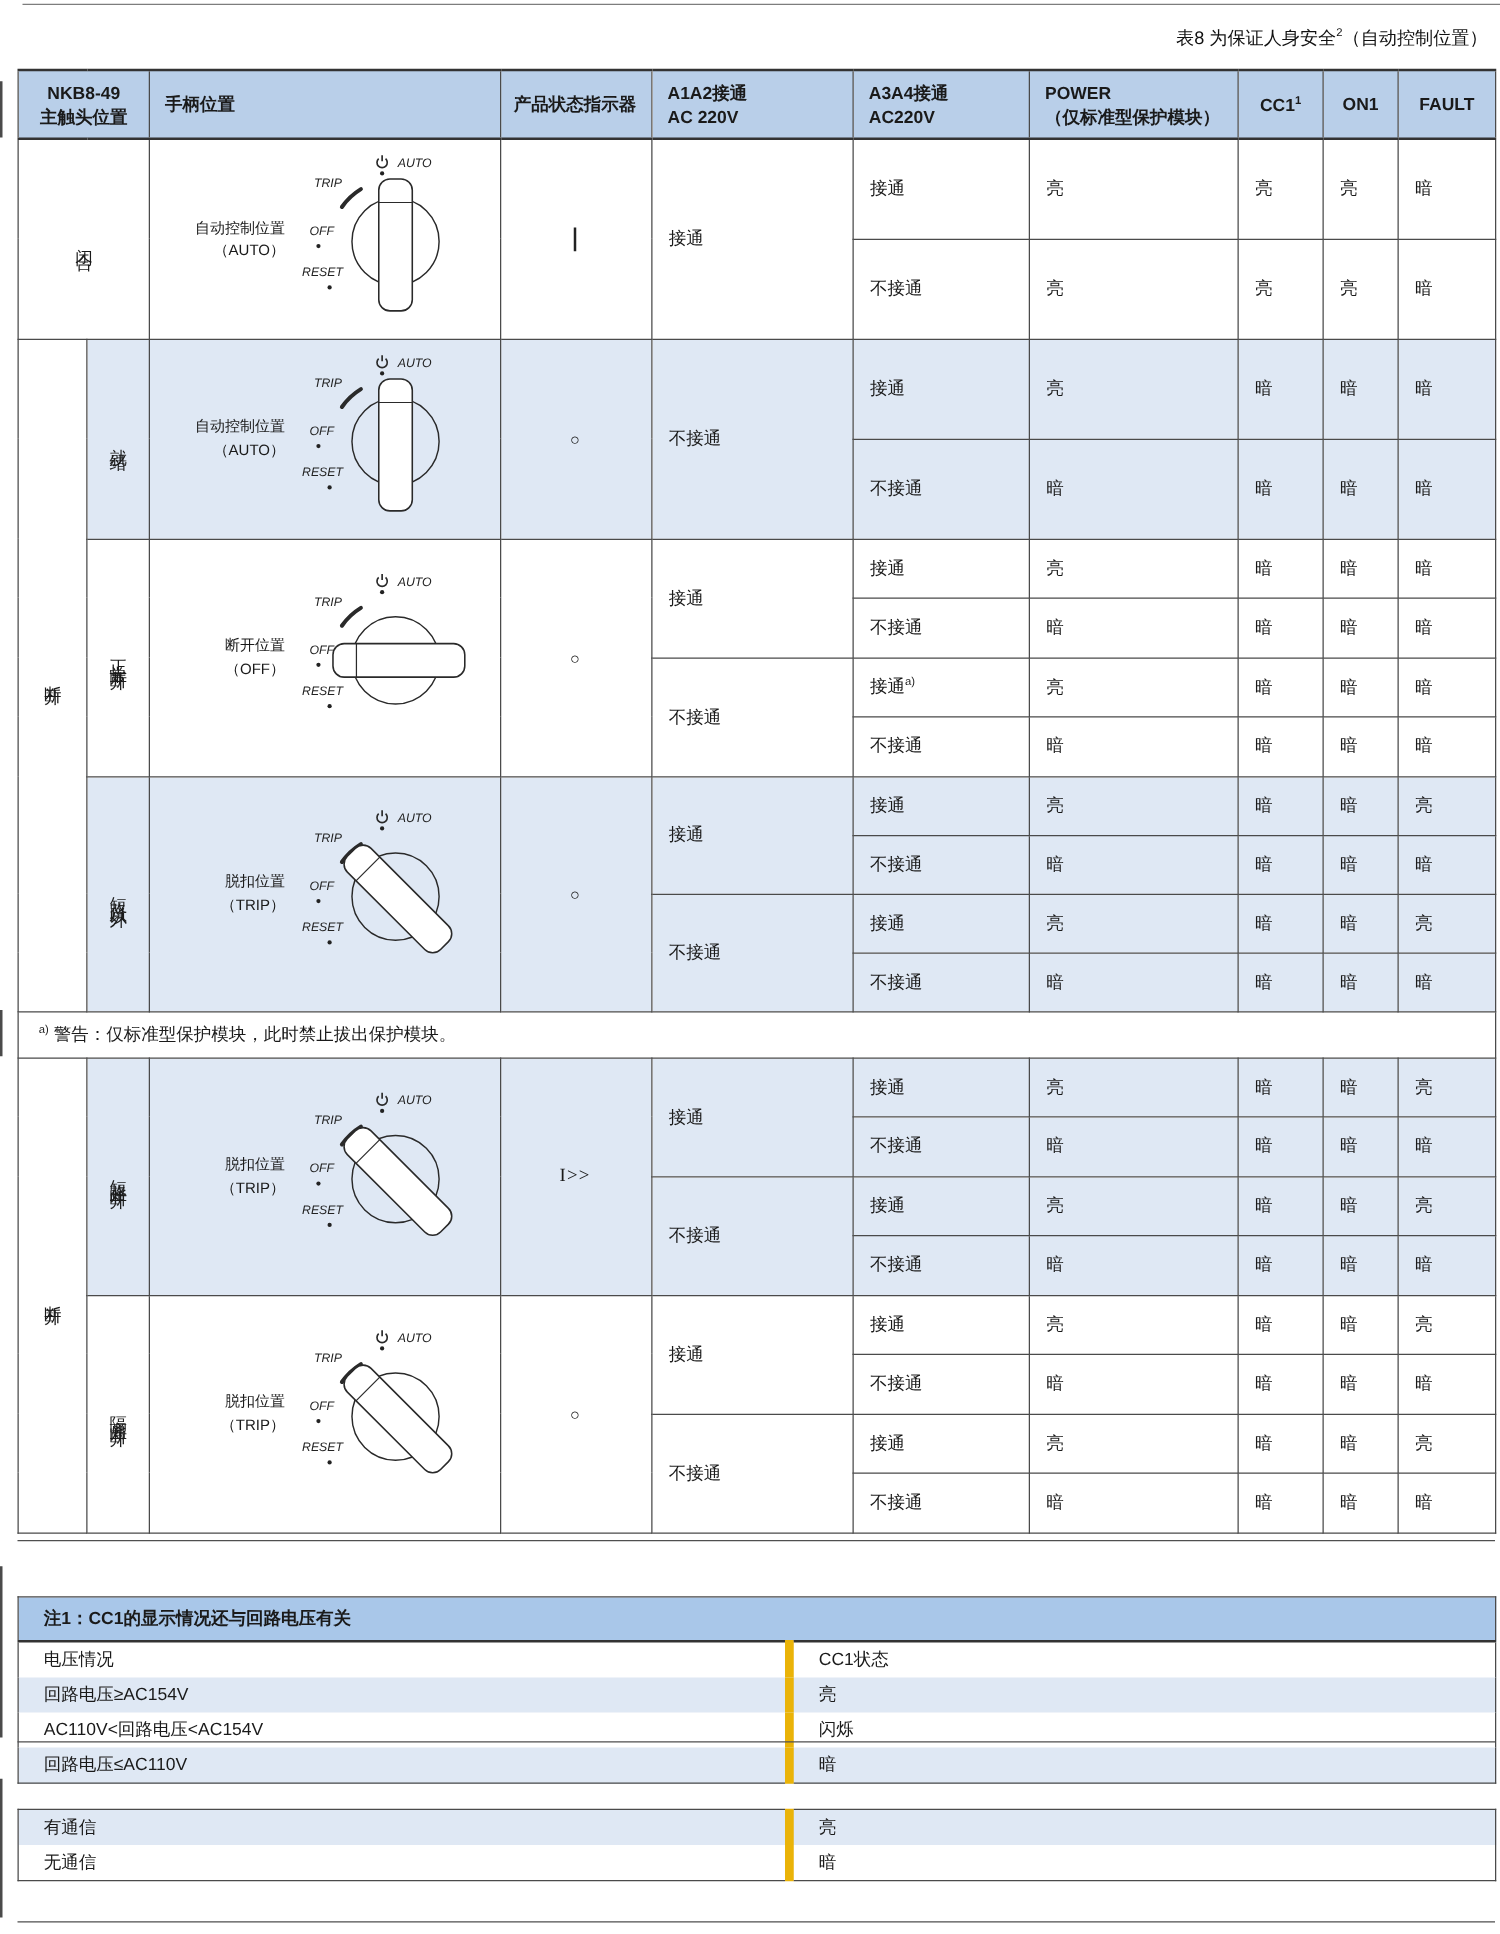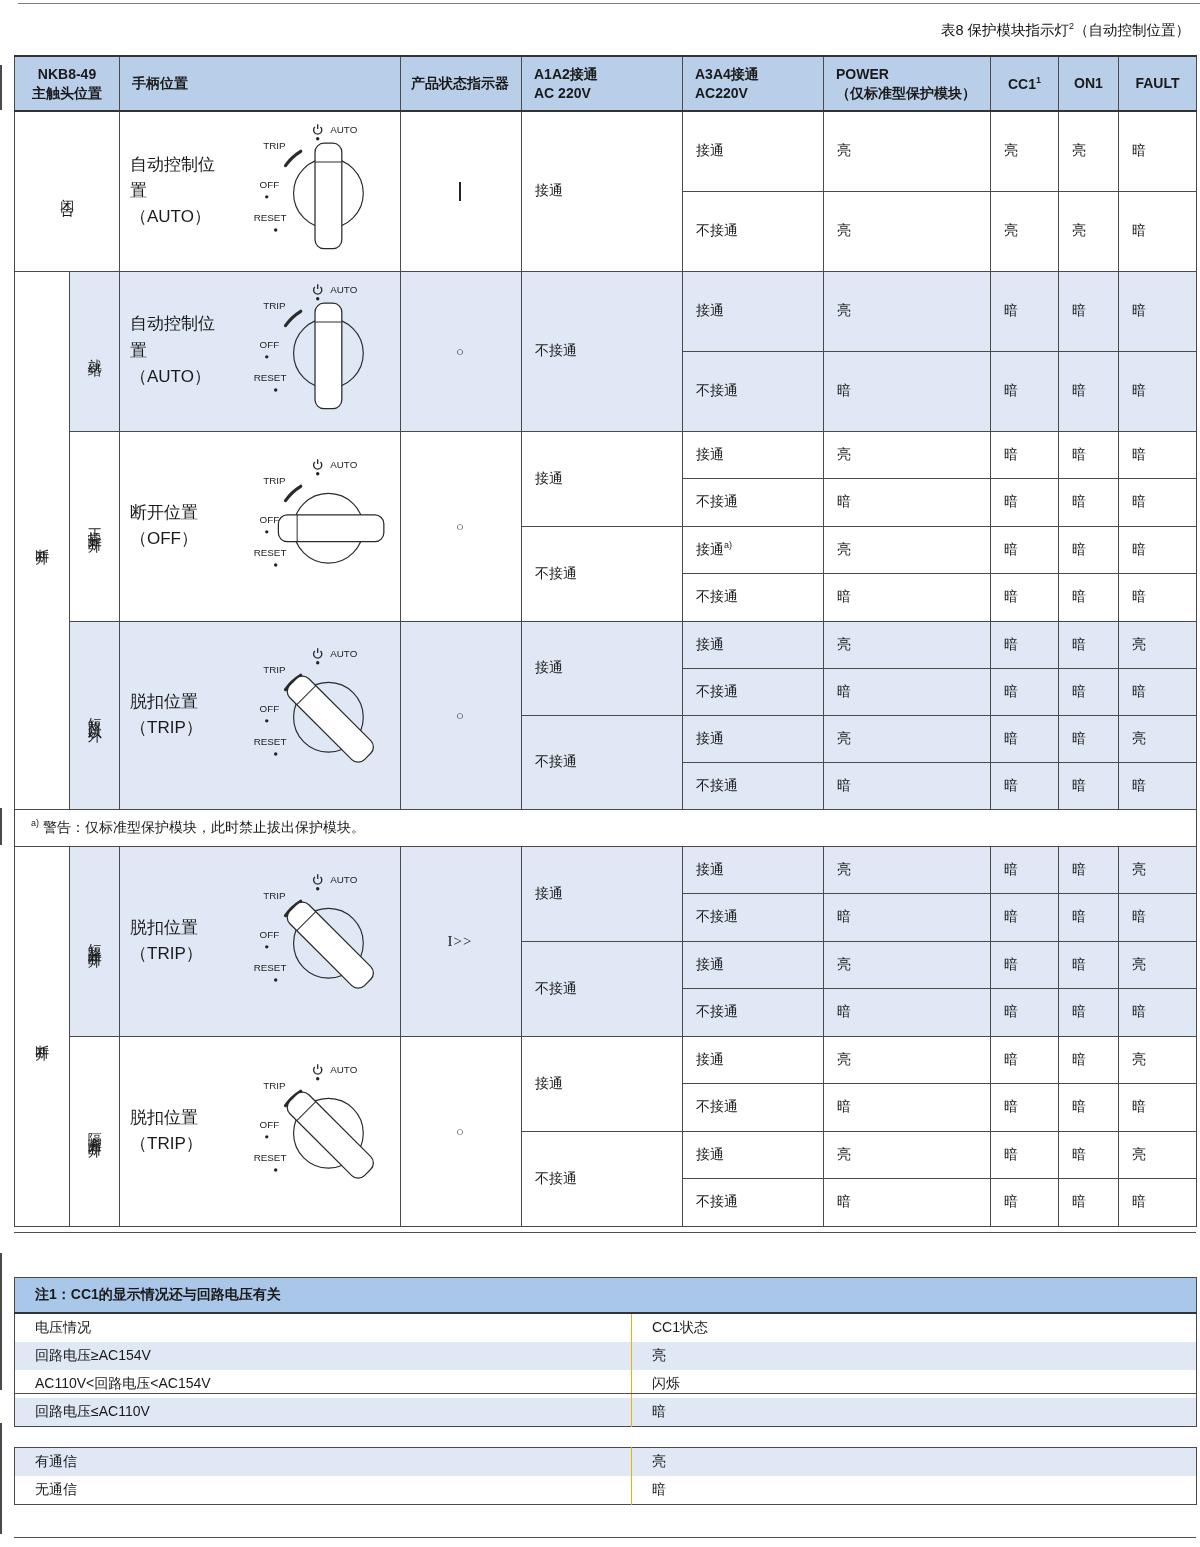--- a/index.html
+++ b/index.html
@@ -16,49 +16,49 @@
           border-top:2px solid #333;border-bottom:2px solid #333;}
   .tbl th.hc{text-align:center;padding-left:4px;}
   .tbl th sup{font-size:9px;}
   td.v{text-align:left;padding-left:13px;}
   td.ind{text-align:center;padding-left:2px;}
   td.vtc{text-align:center;padding:2px;}
   .vt{writing-mode:vertical-rl;text-orientation:upright;letter-spacing:4px;display:inline-block;line-height:1.1;}
   .lt{background:#dfe8f4;}
   td.hcell{padding:0 0 0 10px;}
   .hc-in{display:flex;align-items:center;}
-  .pos{width:98px;flex:none;font-size:17px;line-height:1.55;}
-  .sw{flex:none;margin-left:18px;line-height:0;}
+  .pos{width:98px;flex:none;font-size:12px;line-height:1.55;text-align:right;}
+  .sw{flex:none;margin-left:6px;line-height:0;font-style:italic;}
   .bar{display:inline-block;width:1.5px;height:19px;background:#222;vertical-align:middle;}
   .circ{font-size:13px;}
   .isym{font-family:"Liberation Serif","DejaVu Serif",serif;font-size:15px;letter-spacing:1px;}
   td.wr{padding:6px 10px 6px 16px;background:#fff;}
   td.wr sup{font-size:9px;}
   td.v sup{font-size:9px;}
 
   .dl{position:absolute;left:14px;width:1182px;height:2.6px;border-bottom:1.4px solid #4f4f4f;}
 
   table.ntbl{position:absolute;left:14px;width:1182px;border-collapse:collapse;table-layout:fixed;
              border:1.4px solid #4a4a4a;margin-top:24px;}
   .ntbl th{background:#a9c7e9;text-align:left;font-size:14px;font-weight:bold;height:30px;
            padding:2px 8px 2px 20px;border-bottom:2px solid #333;}
   .ntbl td{font-size:14px;height:26px;padding:1px 8px 1px 20px;border:0;}
-  .ntbl td.c1{border-right:1px solid #eab308;}
+  .ntbl td.c1{border-right:7px solid #eab308;}
 </style>
 </head>
 <body>
 
 <div class="page">
   <div class="top-rule"></div>
   <div class="edge-mark" style="top:65px;height:45px;"></div>
   <div class="edge-mark" style="top:808px;height:37px;"></div>
   <div class="edge-mark" style="top:1253px;height:137px;"></div>
   <div class="edge-mark" style="top:1423px;height:111px;"></div>
 
-  <div class="caption"><span>表8 保护模块指示灯</span><sup>2</sup><span>（自动控制位置）</span></div>
+  <div class="caption"><span>表8 为保证人身安全</span><sup>2</sup><span>（自动控制位置）</span></div>
 
   <table class="tbl">
     <colgroup>
       <col style="width:55px">
         <col style="width:50px">
         <col style="width:281px">
         <col style="width:121px">
       <col style="width:161px">
         <col style="width:141px">
         <col style="width:167px">

